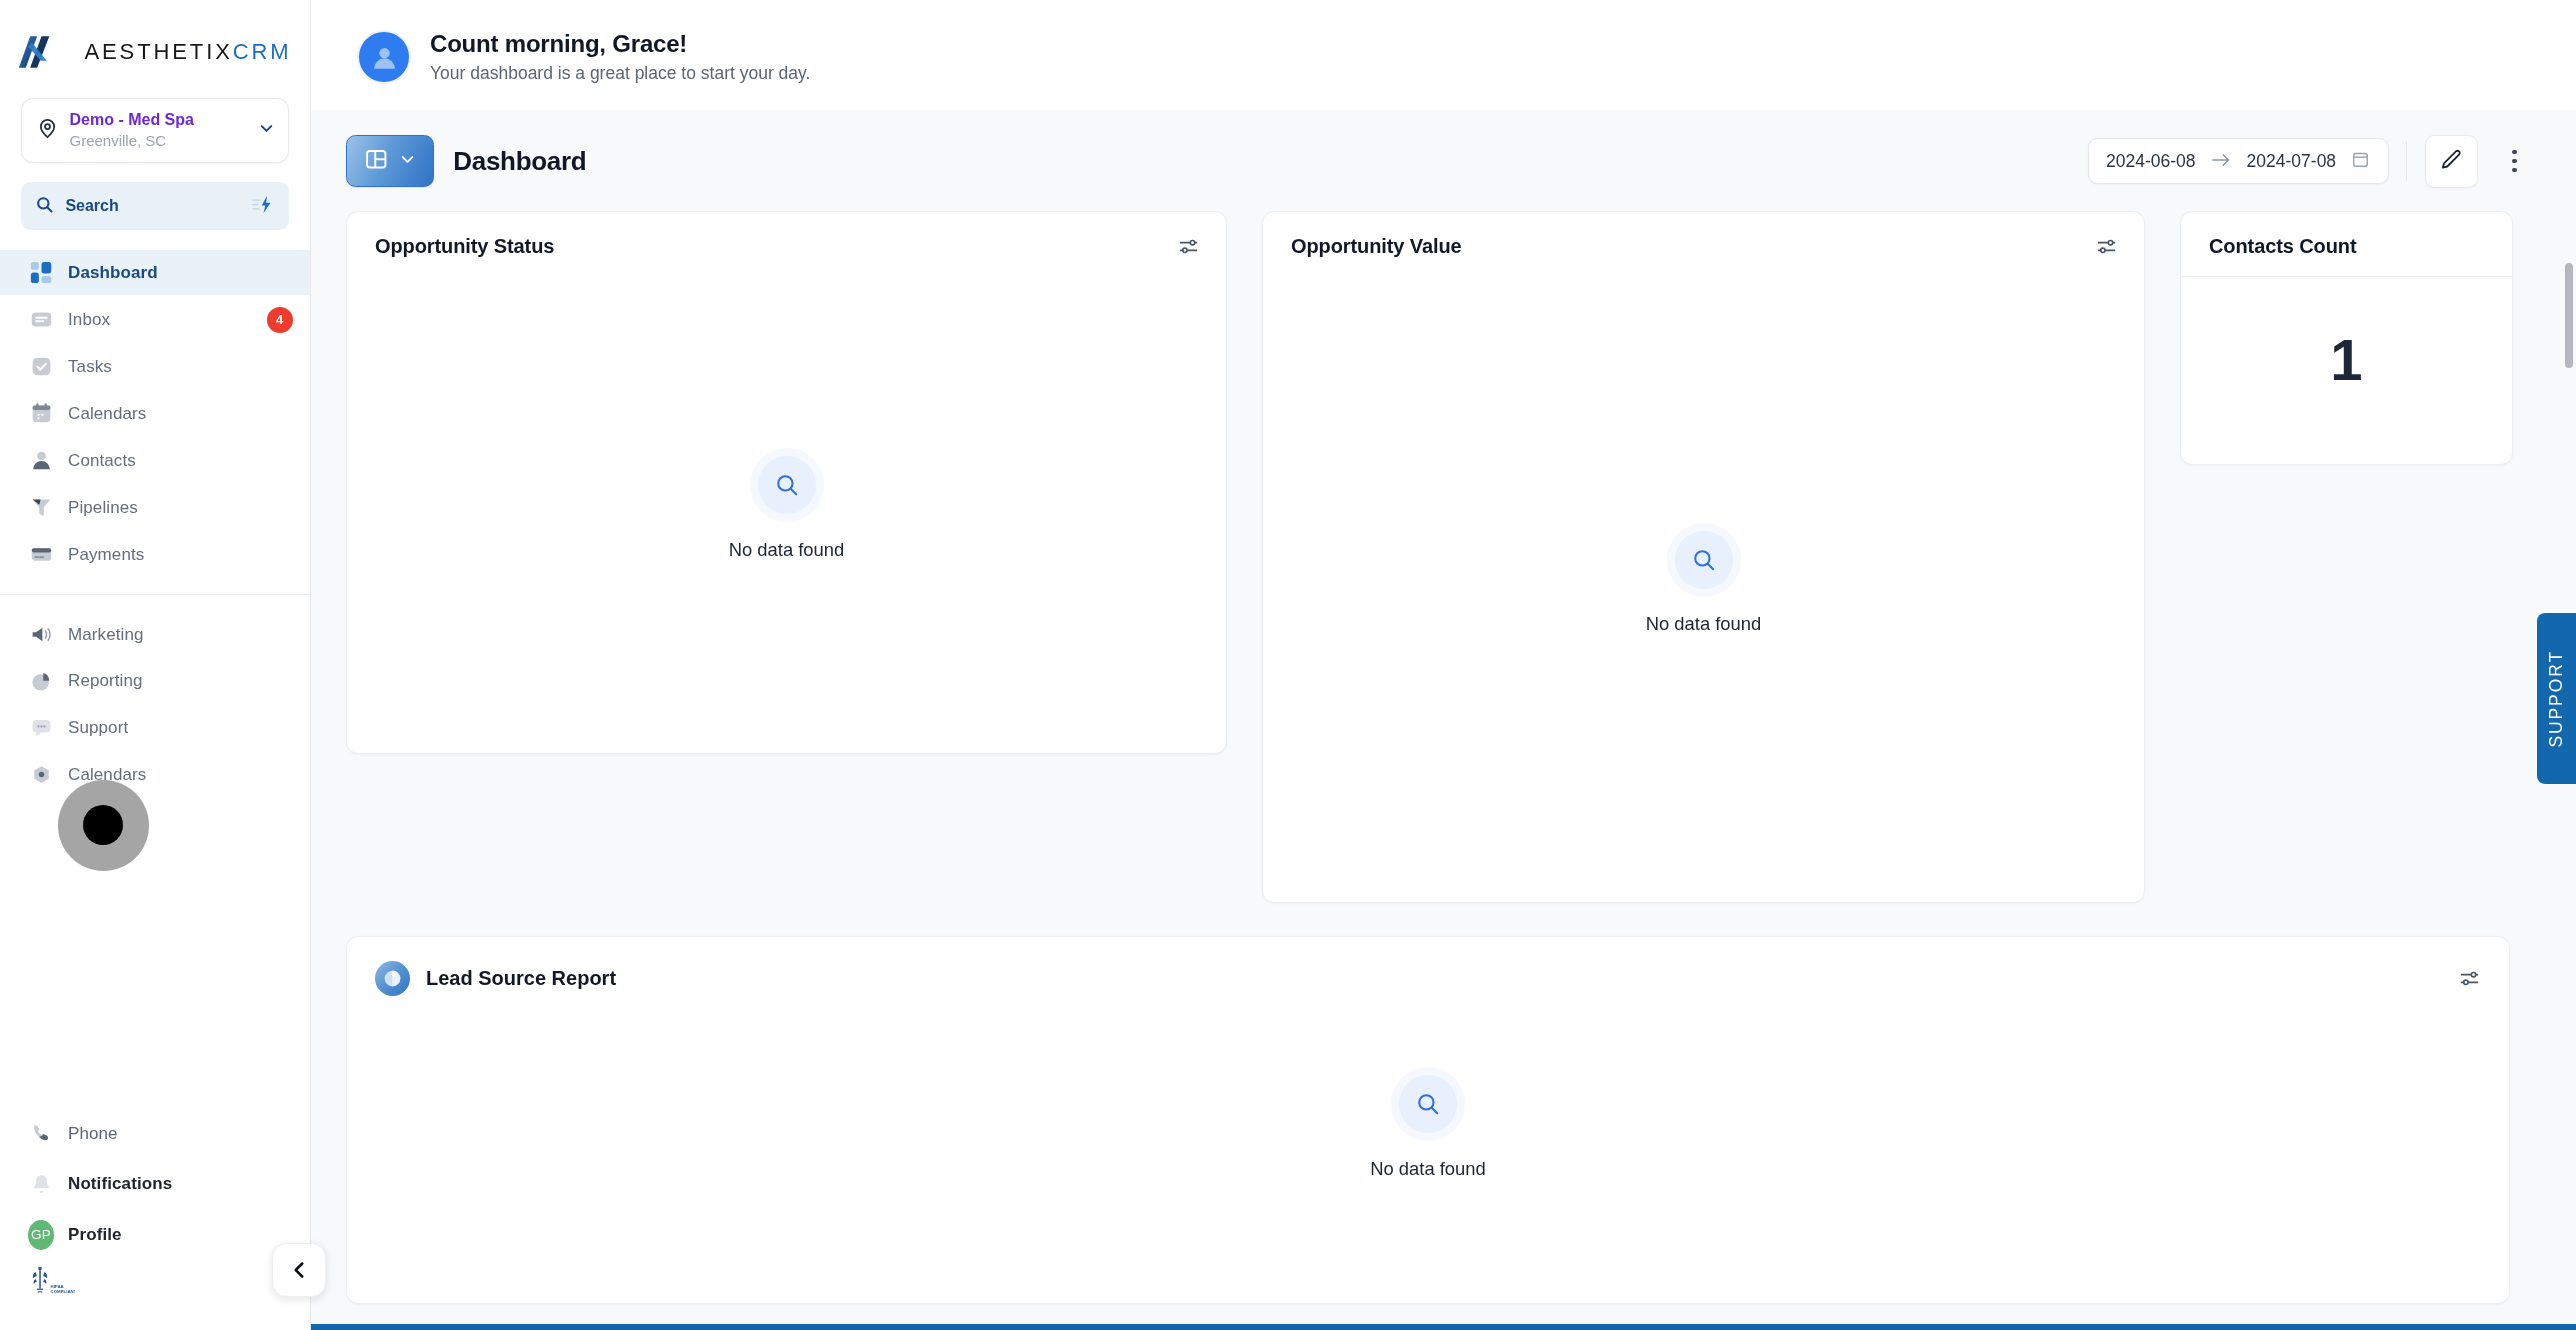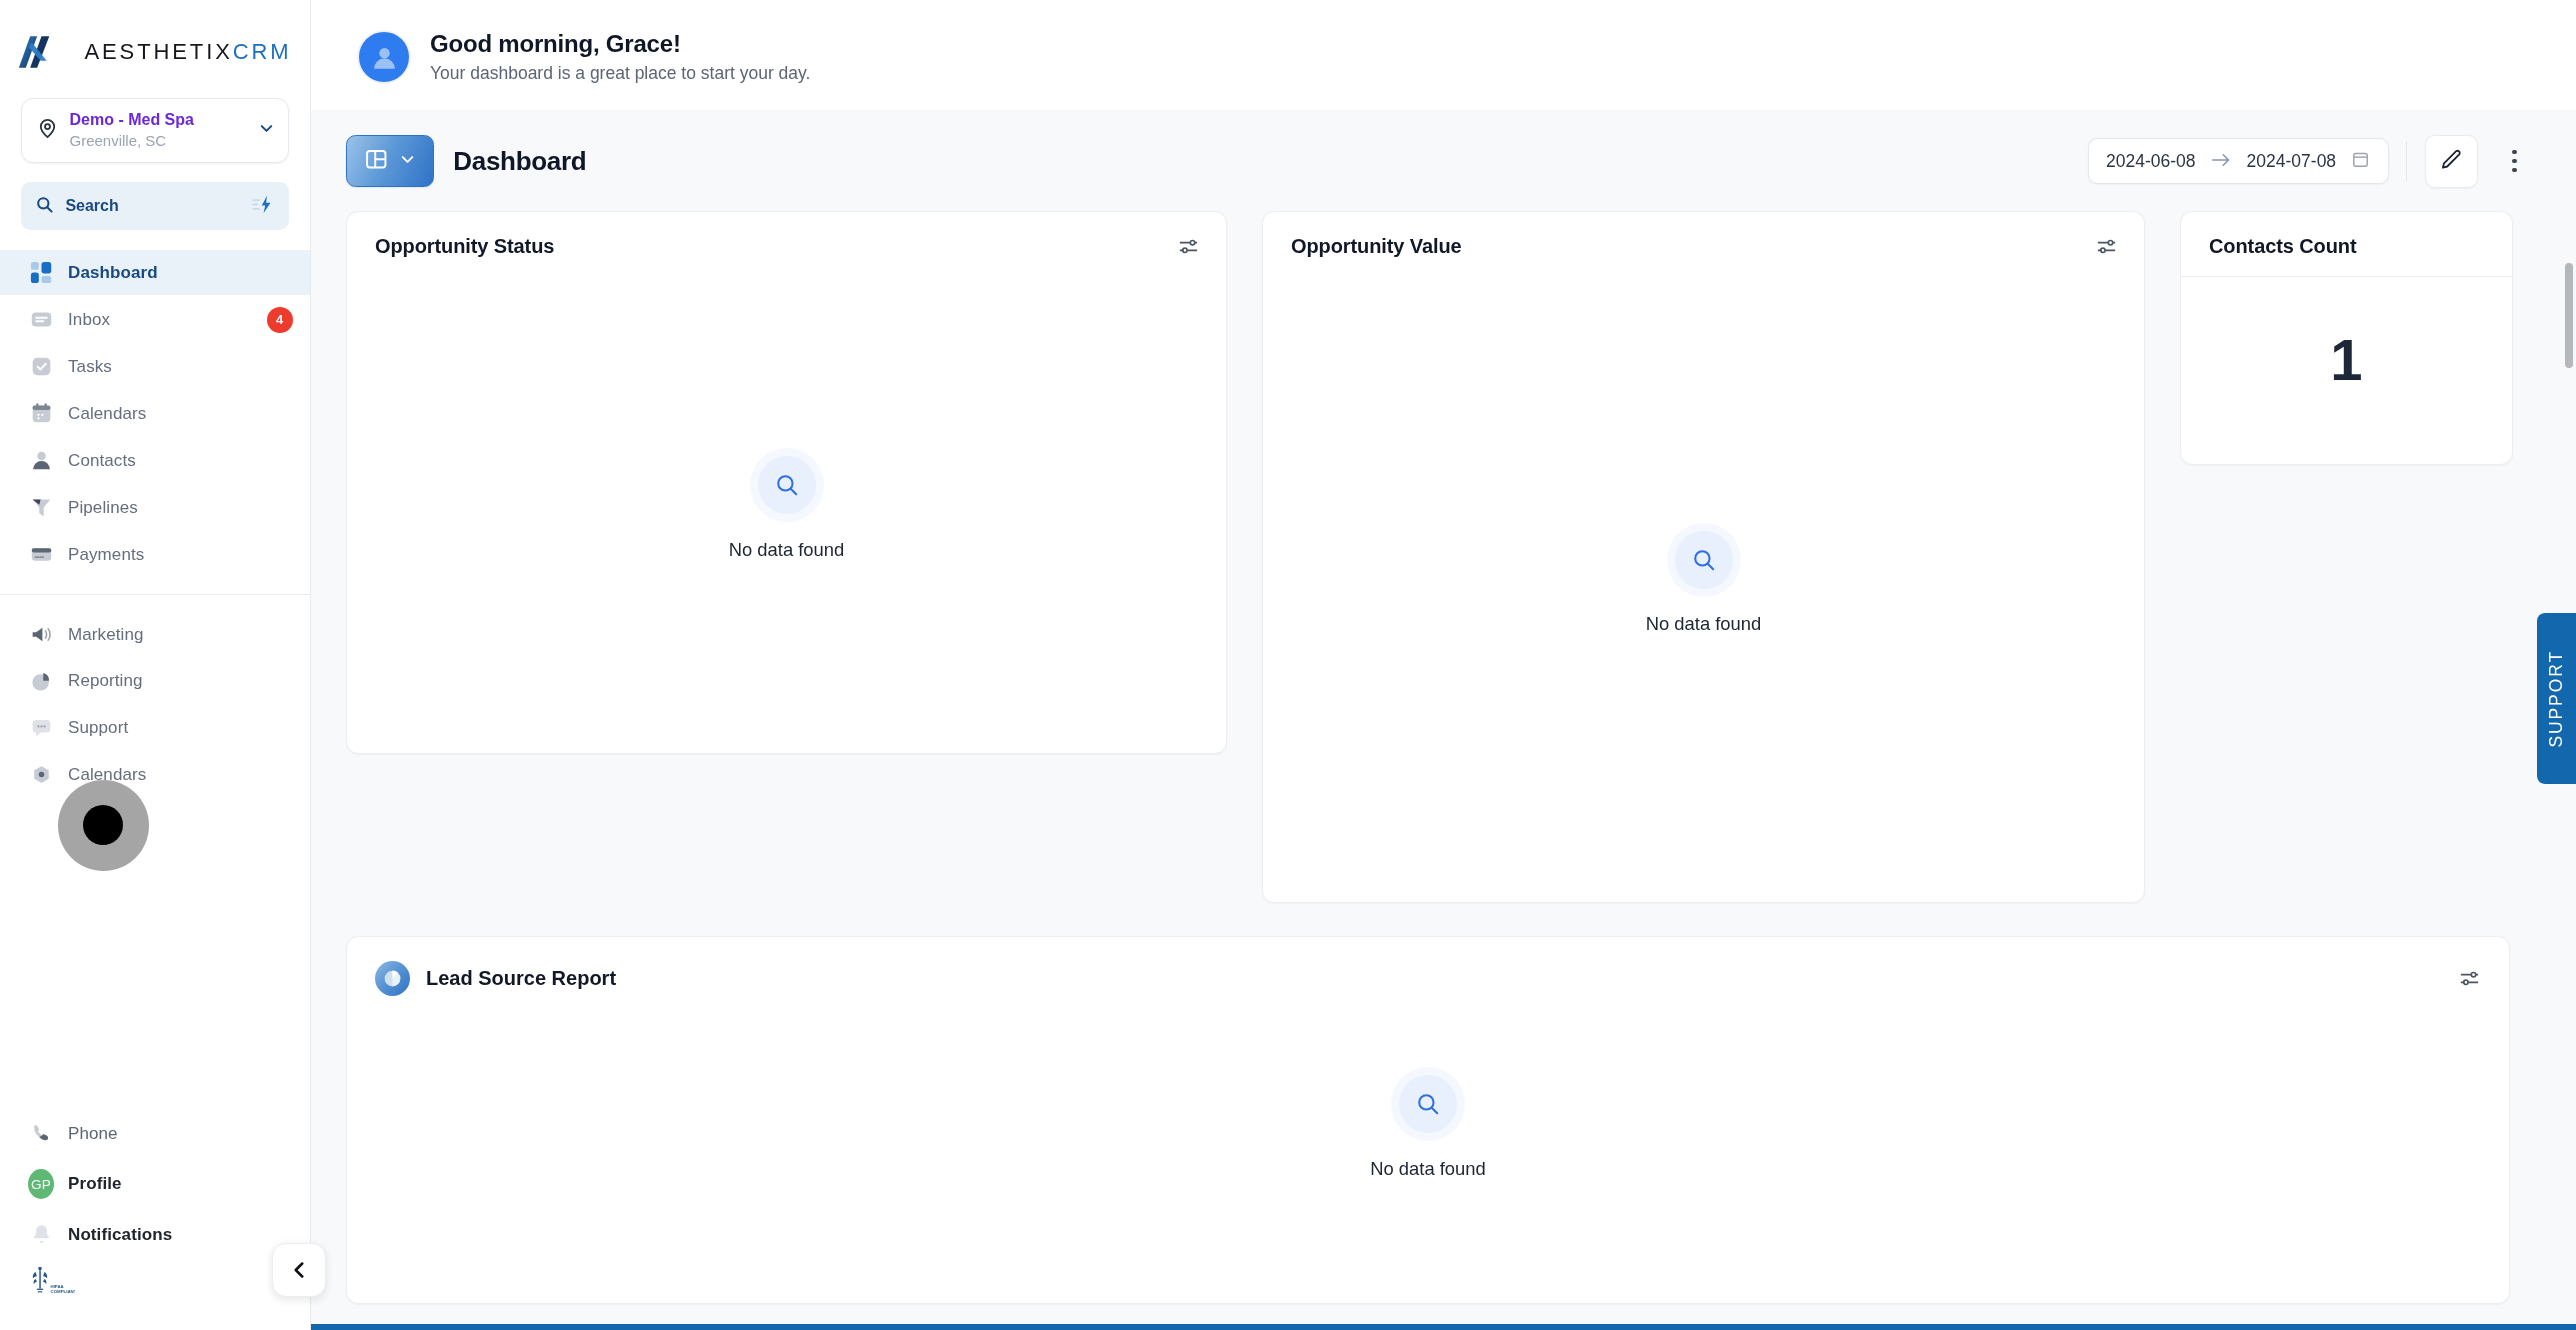--- a/index.html
+++ b/index.html
@@ -376,32 +376,32 @@
         <span class="nav-ico">
           <svg width="23" height="23" viewBox="0 0 26 26">
               <path d="M5 4c1.8-1 3.4.3 4.2 2l.9 2c.4 1-.2 1.7-1 2.3 1 2.3 2.4 3.8 4.6 4.9.6-.9 1.3-1.5 2.3-1.1l2.1.9c1.7.8 3 2.4 2 4.2-1.3 2.3-5.4 1.6-9.6-2.1C6.3 13.4 3.9 9 5 4z" fill="#c6cbd4"></path>
               <path d="M13.7 15.2c.6-.9 1.3-1.5 2.3-1.1l2.1.9c1.7.8 3 2.4 2 4.2-1.3 2.3-5.4 1.6-9.6-2.1z" fill="#5c6573"></path>
             </svg>
         </span>
         <span class="nav-label">Phone</span>
       </div>
       <div class="nav-item bold">
         <span class="nav-ico">
-          <span class="avatar-gp">GP</span>
-        </span>
-        <span class="nav-label">Profile</span>
-      </div>
-      <div class="nav-item bold">
-        <span class="nav-ico">
           <svg width="23" height="23" viewBox="0 0 26 26">
               <path d="M13 2.5c-3.6 0-6 2.6-6 6.1 0 4.6-1.4 6-2.2 7-.5.6-.1 1.6.8 1.6h14.8c.9 0 1.3-1 .8-1.6-.8-1-2.2-2.4-2.2-7 0-3.5-2.4-6.1-6-6.1z" fill="#dfe2e7"></path>
               <path d="M10.6 20.3c.3 1.3 1.3 2.2 2.4 2.2s2.1-.9 2.4-2.2z" fill="#dfe2e7"></path>
             </svg>
         </span>
         <span class="nav-label">Notifications</span>
+      </div>
+      <div class="nav-item bold">
+        <span class="nav-ico">
+          <span class="avatar-gp">GP</span>
+        </span>
+        <span class="nav-label">Profile</span>
       </div>
       <div class="hipaa">
         <svg width="49" height="37" viewBox="0 0 56 42">
           <g fill="#1e4f7f">
             <path d="M16 3c-1.2 0-2 .9-2 2s.8 2 2 2 2-.9 2-2-.8-2-2-2z"></path>
             <rect x="15.2" y="7" width="1.7" height="21"></rect>
             <path d="M11 9c-2.5 1.2-3.6 4-3.2 7 1.6-1.3 3-2 4.6-2.2zM21 9c2.5 1.2 3.6 4 3.2 7-1.6-1.3-3-2-4.6-2.2z"></path>
             <path d="M10.5 17c-1.6 1.4-2.2 3.6-1.6 5.6 1.5-1.4 2.6-2.3 3.9-2.7zM21.5 17c1.6 1.4 2.2 3.6 1.6 5.6-1.5-1.4-2.6-2.3-3.9-2.7z"></path>
             <rect x="12.4" y="28" width="7.2" height="1.5"></rect>
             <rect x="13.4" y="31" width="5.2" height="1.3"></rect>
@@ -422,21 +422,21 @@
   <main class="main">
 
     <section class="greet">
       <span class="greet-av">
         <svg width="33" height="33" viewBox="0 0 38 38">
             <circle cx="19" cy="14" r="6" fill="#9cc2f5"></circle>
             <path d="M7 32a12 12 0 0 1 24 0z" fill="#9cc2f5"></path>
           </svg>
       </span>
       <span>
-        <div class="greet-title">Good morning, Grace!</div>
+        <div class="greet-title">Count morning, Grace!</div>
         <div class="greet-sub">Your dashboard is a great place to start your day.</div>
       </span>
     </section>
 
     <section class="toolbar">
       <div class="dash-select">
         <span>
           <svg width="24.5" height="24.5" viewBox="0 0 24 24" fill="none" stroke="#ffffff" stroke-width="1.9">
               <rect x="3" y="4" width="18" height="16" rx="2.6"></rect>
               <path d="M11 4v16M11 12h10"></path>

